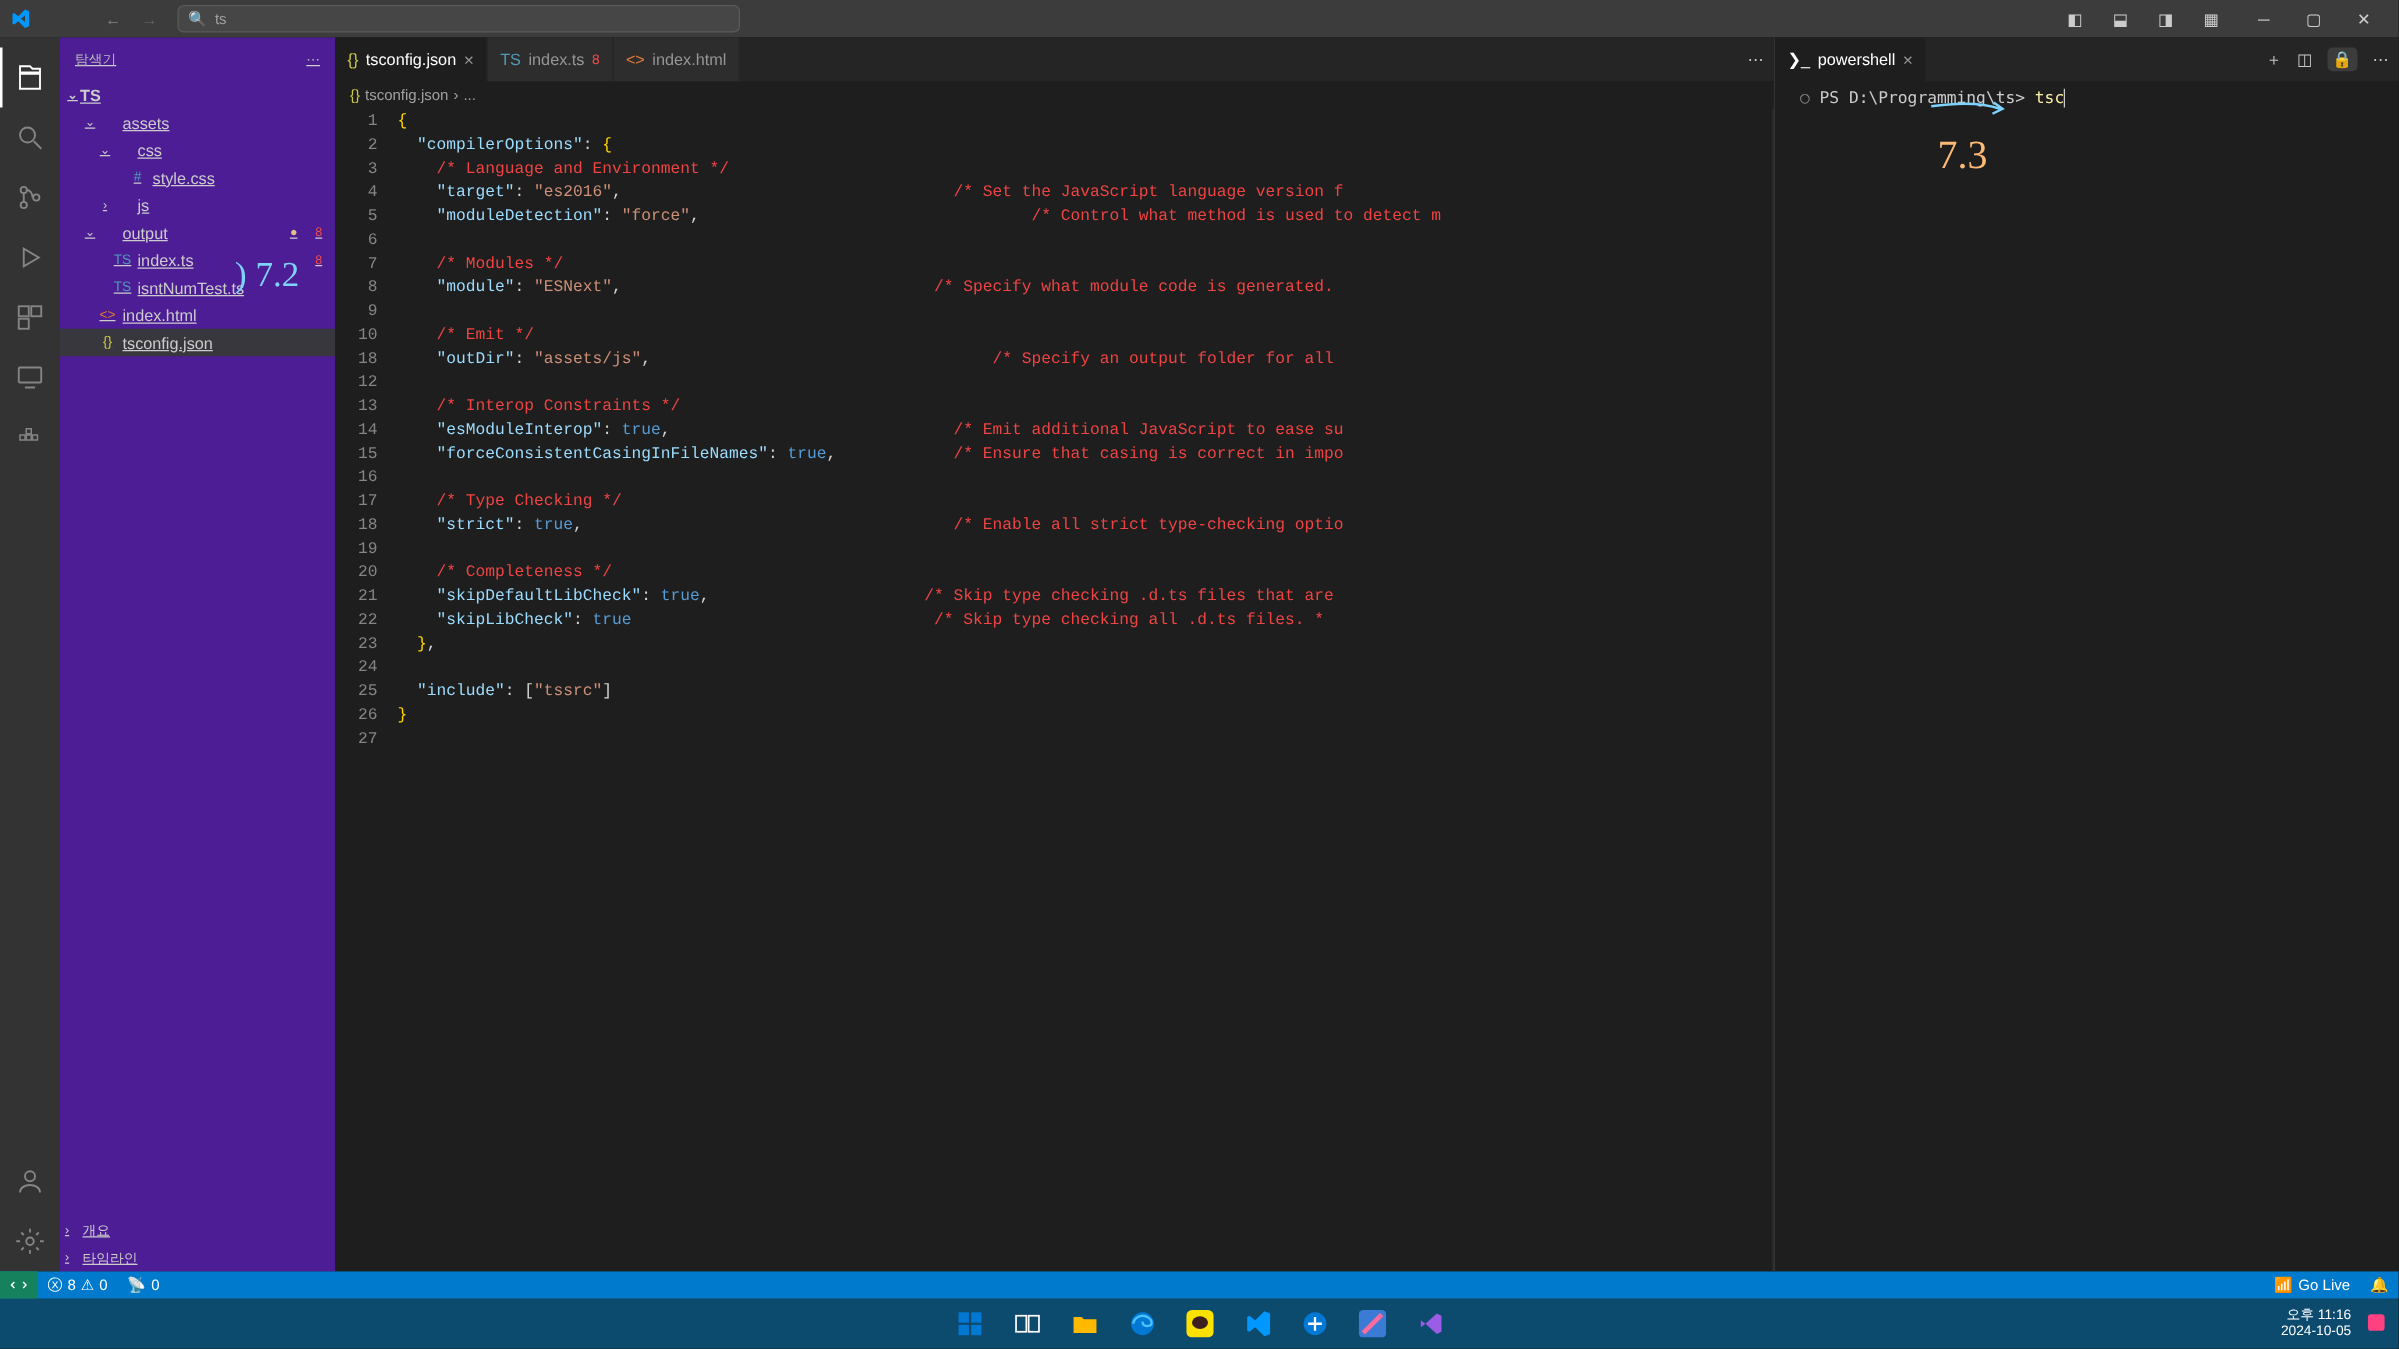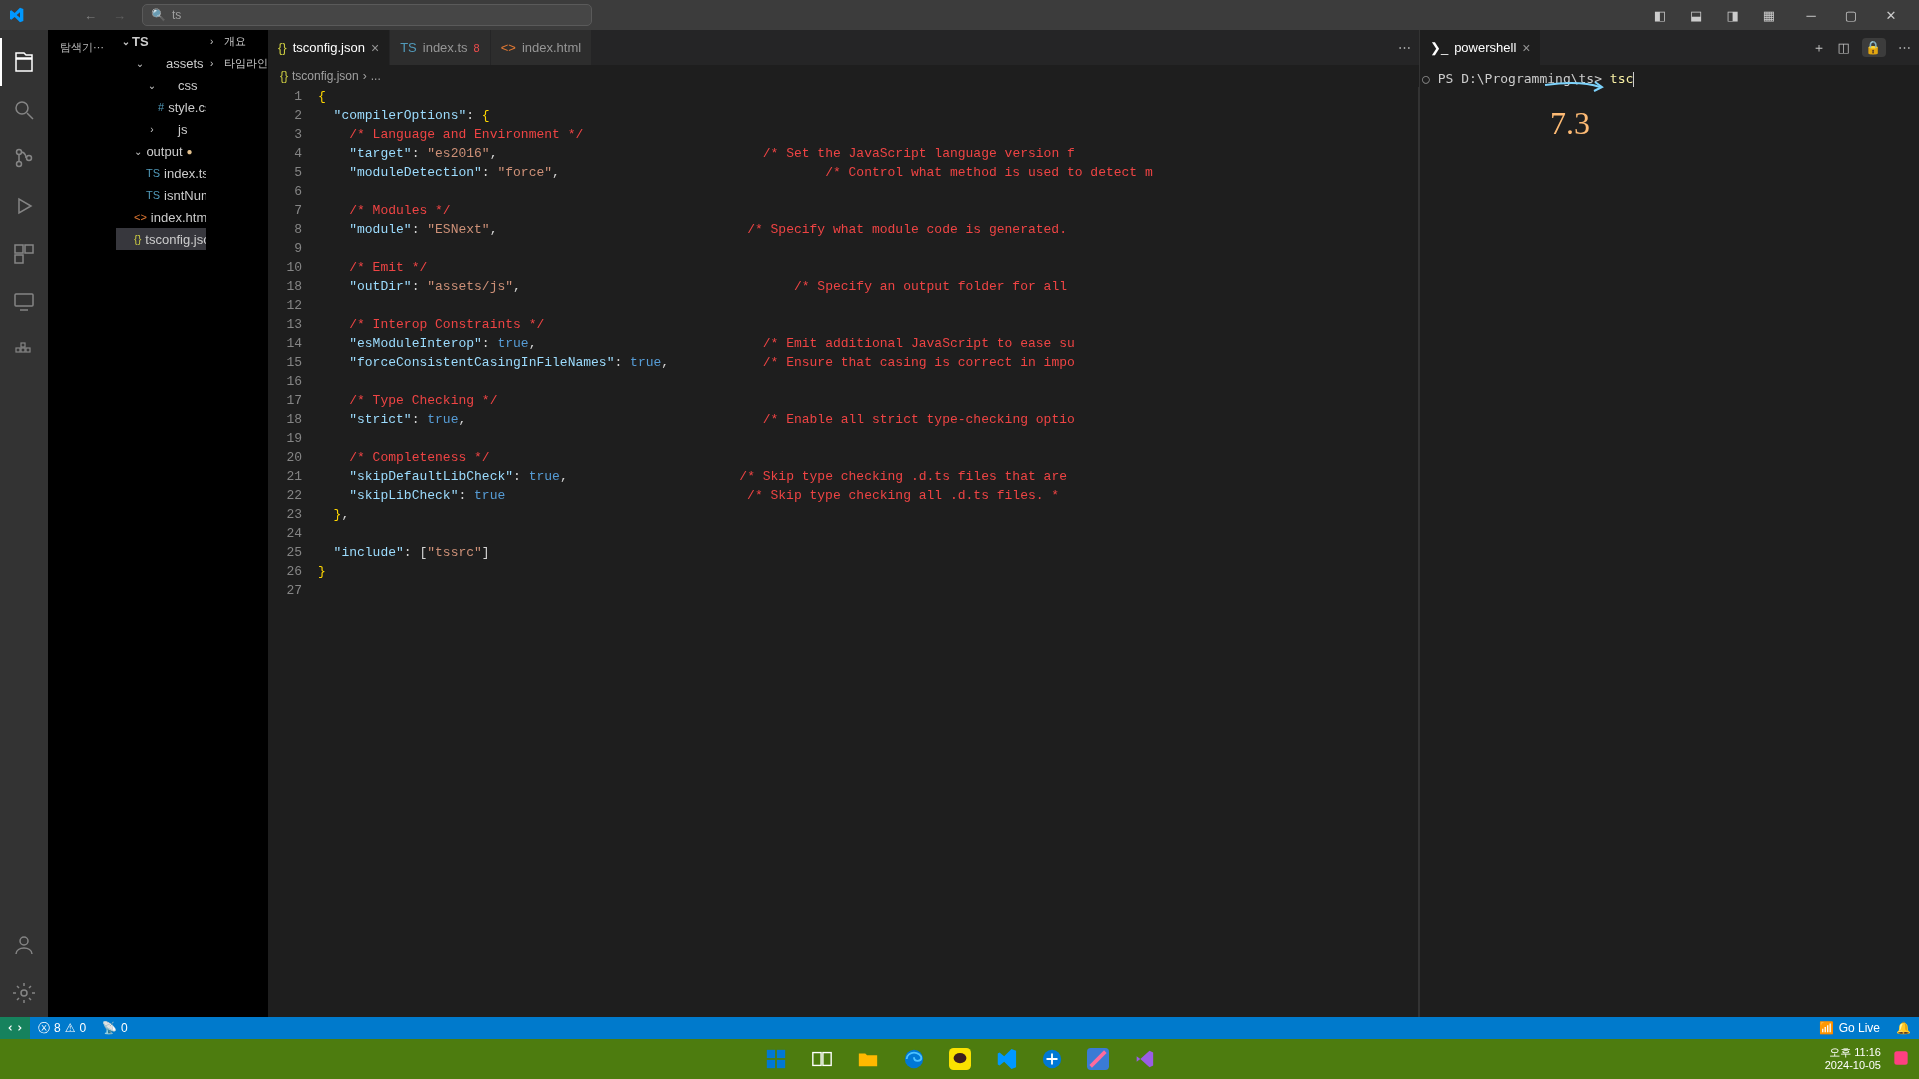--- a/index.html
+++ b/index.html
@@ -72,22 +72,24 @@
   content: "";
   position: absolute;
   left: 0; top: 0; bottom: 0;
   width: 2px;
   background: #ffffff;
 }
 .activitybar .spacer { flex: 1; }
 
 .sidebar {
   width: 220px;
-  background: #000000;
-  display: flex;
+  background: #4c1d95;
+  display: flex;
+  flex-direction: column;
+  text-decoration: underline;
 }
 .sidebar-header {
   height: 35px;
   display: flex;
   align-items: center;
   padding: 0 12px;
   font-size: 11px;
   color: #bbbbbb;
   justify-content: space-between;
 }
@@ -199,21 +201,21 @@
 .terminal-group {
   width: 500px;
   background: #1e1e1e;
   display: flex;
   flex-direction: column;
   border-left: 1px solid #333;
 }
 .terminal-group .tabs { background: #252526; }
 .terminal-body {
   flex: 1;
-  padding: 6px 2px;
+  padding: 6px 20px;
   font-family: Consolas, monospace;
   font-size: 13px;
   color: #cccccc;
   position: relative;
 }
 .term-prompt { color: #cccccc; }
 .term-cmd { color: #f9f1a5; }
 .term-cursor { display: inline-block; width: 1px; height: 15px; background: #cccccc; vertical-align: middle; }
 
 .statusbar {
@@ -224,21 +226,21 @@
   font-size: 12px;
   color: #ffffff;
 }
 .statusbar .sb-left, .statusbar .sb-right { display: flex; align-items: center; height: 100%; }
 .statusbar .sb-right { margin-left: auto; }
 .statusbar .sb-item { padding: 0 8px; display: flex; align-items: center; gap: 4px; cursor: pointer; }
 .statusbar .remote { background: #16825d; height: 100%; display: flex; align-items: center; padding: 0 8px; }
 
 .taskbar {
   height: 40px;
-  background: #4d7c0f;
+  background: #0c4a6e;
   display: flex;
   align-items: center;
   justify-content: center;
   position: relative;
 }
 .taskbar-apps { display: flex; gap: 6px; }
 .taskbar-app {
   width: 40px; height: 32px;
   display: flex; align-items: center; justify-content: center;
   border-radius: 4px;

